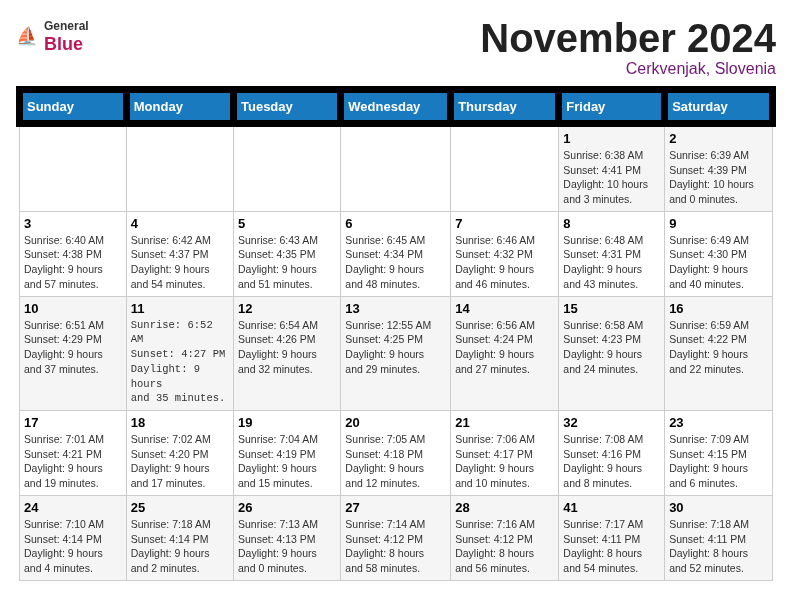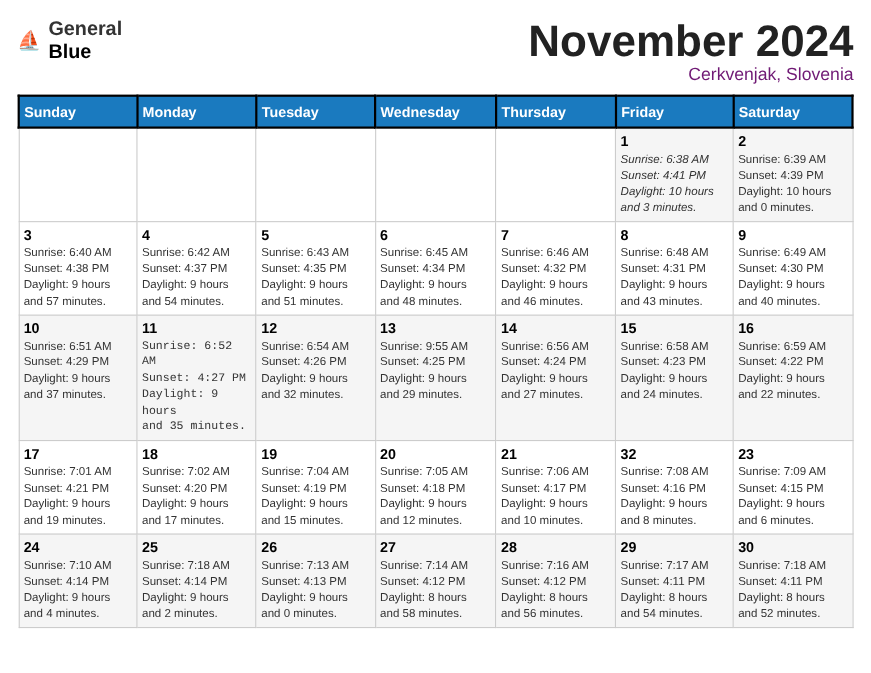--- a/index.html
+++ b/index.html
@@ -15,28 +15,28 @@
       justify-content: space-between;
       align-items: flex-start;
       margin-bottom: 8px;
     }
     .logo {
       display: flex;
       align-items: center;
       gap: 4px;
     }
     .logo-text-general {
-      font-size: 18px;
+      font-size: 12px;
       font-weight: bold;
       color: #333;
     }
     .logo-text-blue {
       font-size: 18px;
       font-weight: bold;
-      color: #000000;
+      color: #be185d;
     }
     .logo-icon {
       width: 24px;
       height: 24px;
     }
     .title-block {
       text-align: right;
     }
     .calendar-title {
       font-size: 40px;
@@ -55,21 +55,21 @@
     }
     thead tr {
       background-color: #1a7abf;
       color: #fff;
     }
     thead th {
       padding: 6px 4px;
       text-align: left;
       font-size: 13px;
       font-weight: bold;
-      border: 2px solid #000000;
+      border: 7px solid #000000;
     }
     tbody td {
       vertical-align: top;
       border: 1px solid #ccc;
       padding: 4px;
       height: 85px;
       width: 113px;
       background: #fff;
     }
     tbody tr:nth-child(odd) td {
@@ -123,21 +123,21 @@
   </thead>
   <tbody id="calendar-body">
   <tr>
         <td class="empty-cell"></td>
         <td class="empty-cell"></td>
         <td class="empty-cell"></td>
         <td class="empty-cell"></td>
         <td class="empty-cell"></td>
         <td>
           <span class="day-number">1</span>
-          <div class="day-info" style="white-space: pre-line; font-style: italic;">Sunrise: 6:38 AM
+          <div class="day-info" style="white-space: pre-line;">Sunrise: 6:38 AM
 Sunset: 4:41 PM
 Daylight: 10 hours
 and 3 minutes.</div>
         </td>
         <td>
           <span class="day-number">2</span>
           <div class="day-info" style="white-space: pre-line;">Sunrise: 6:39 AM
 Sunset: 4:39 PM
 Daylight: 10 hours
 and 0 minutes.</div>
@@ -211,21 +211,21 @@
         </td>
         <td>
           <span class="day-number">12</span>
           <div class="day-info" style="white-space: pre-line;">Sunrise: 6:54 AM
 Sunset: 4:26 PM
 Daylight: 9 hours
 and 32 minutes.</div>
         </td>
         <td>
           <span class="day-number">13</span>
-          <div class="day-info" style="white-space: pre-line;">Sunrise: 9:55 AM
+          <div class="day-info" style="white-space: pre-line;">Sunrise: 12:55 AM
 Sunset: 4:25 PM
 Daylight: 9 hours
 and 29 minutes.</div>
         </td>
         <td>
           <span class="day-number">14</span>
           <div class="day-info" style="white-space: pre-line;">Sunrise: 6:56 AM
 Sunset: 4:24 PM
 Daylight: 9 hours
 and 27 minutes.</div>
@@ -326,21 +326,21 @@
 and 58 minutes.</div>
         </td>
         <td>
           <span class="day-number">28</span>
           <div class="day-info" style="white-space: pre-line;">Sunrise: 7:16 AM
 Sunset: 4:12 PM
 Daylight: 8 hours
 and 56 minutes.</div>
         </td>
         <td>
-          <span class="day-number">29</span>
+          <span class="day-number">41</span>
           <div class="day-info" style="white-space: pre-line;">Sunrise: 7:17 AM
 Sunset: 4:11 PM
 Daylight: 8 hours
 and 54 minutes.</div>
         </td>
         <td>
           <span class="day-number">30</span>
           <div class="day-info" style="white-space: pre-line;">Sunrise: 7:18 AM
 Sunset: 4:11 PM
 Daylight: 8 hours

